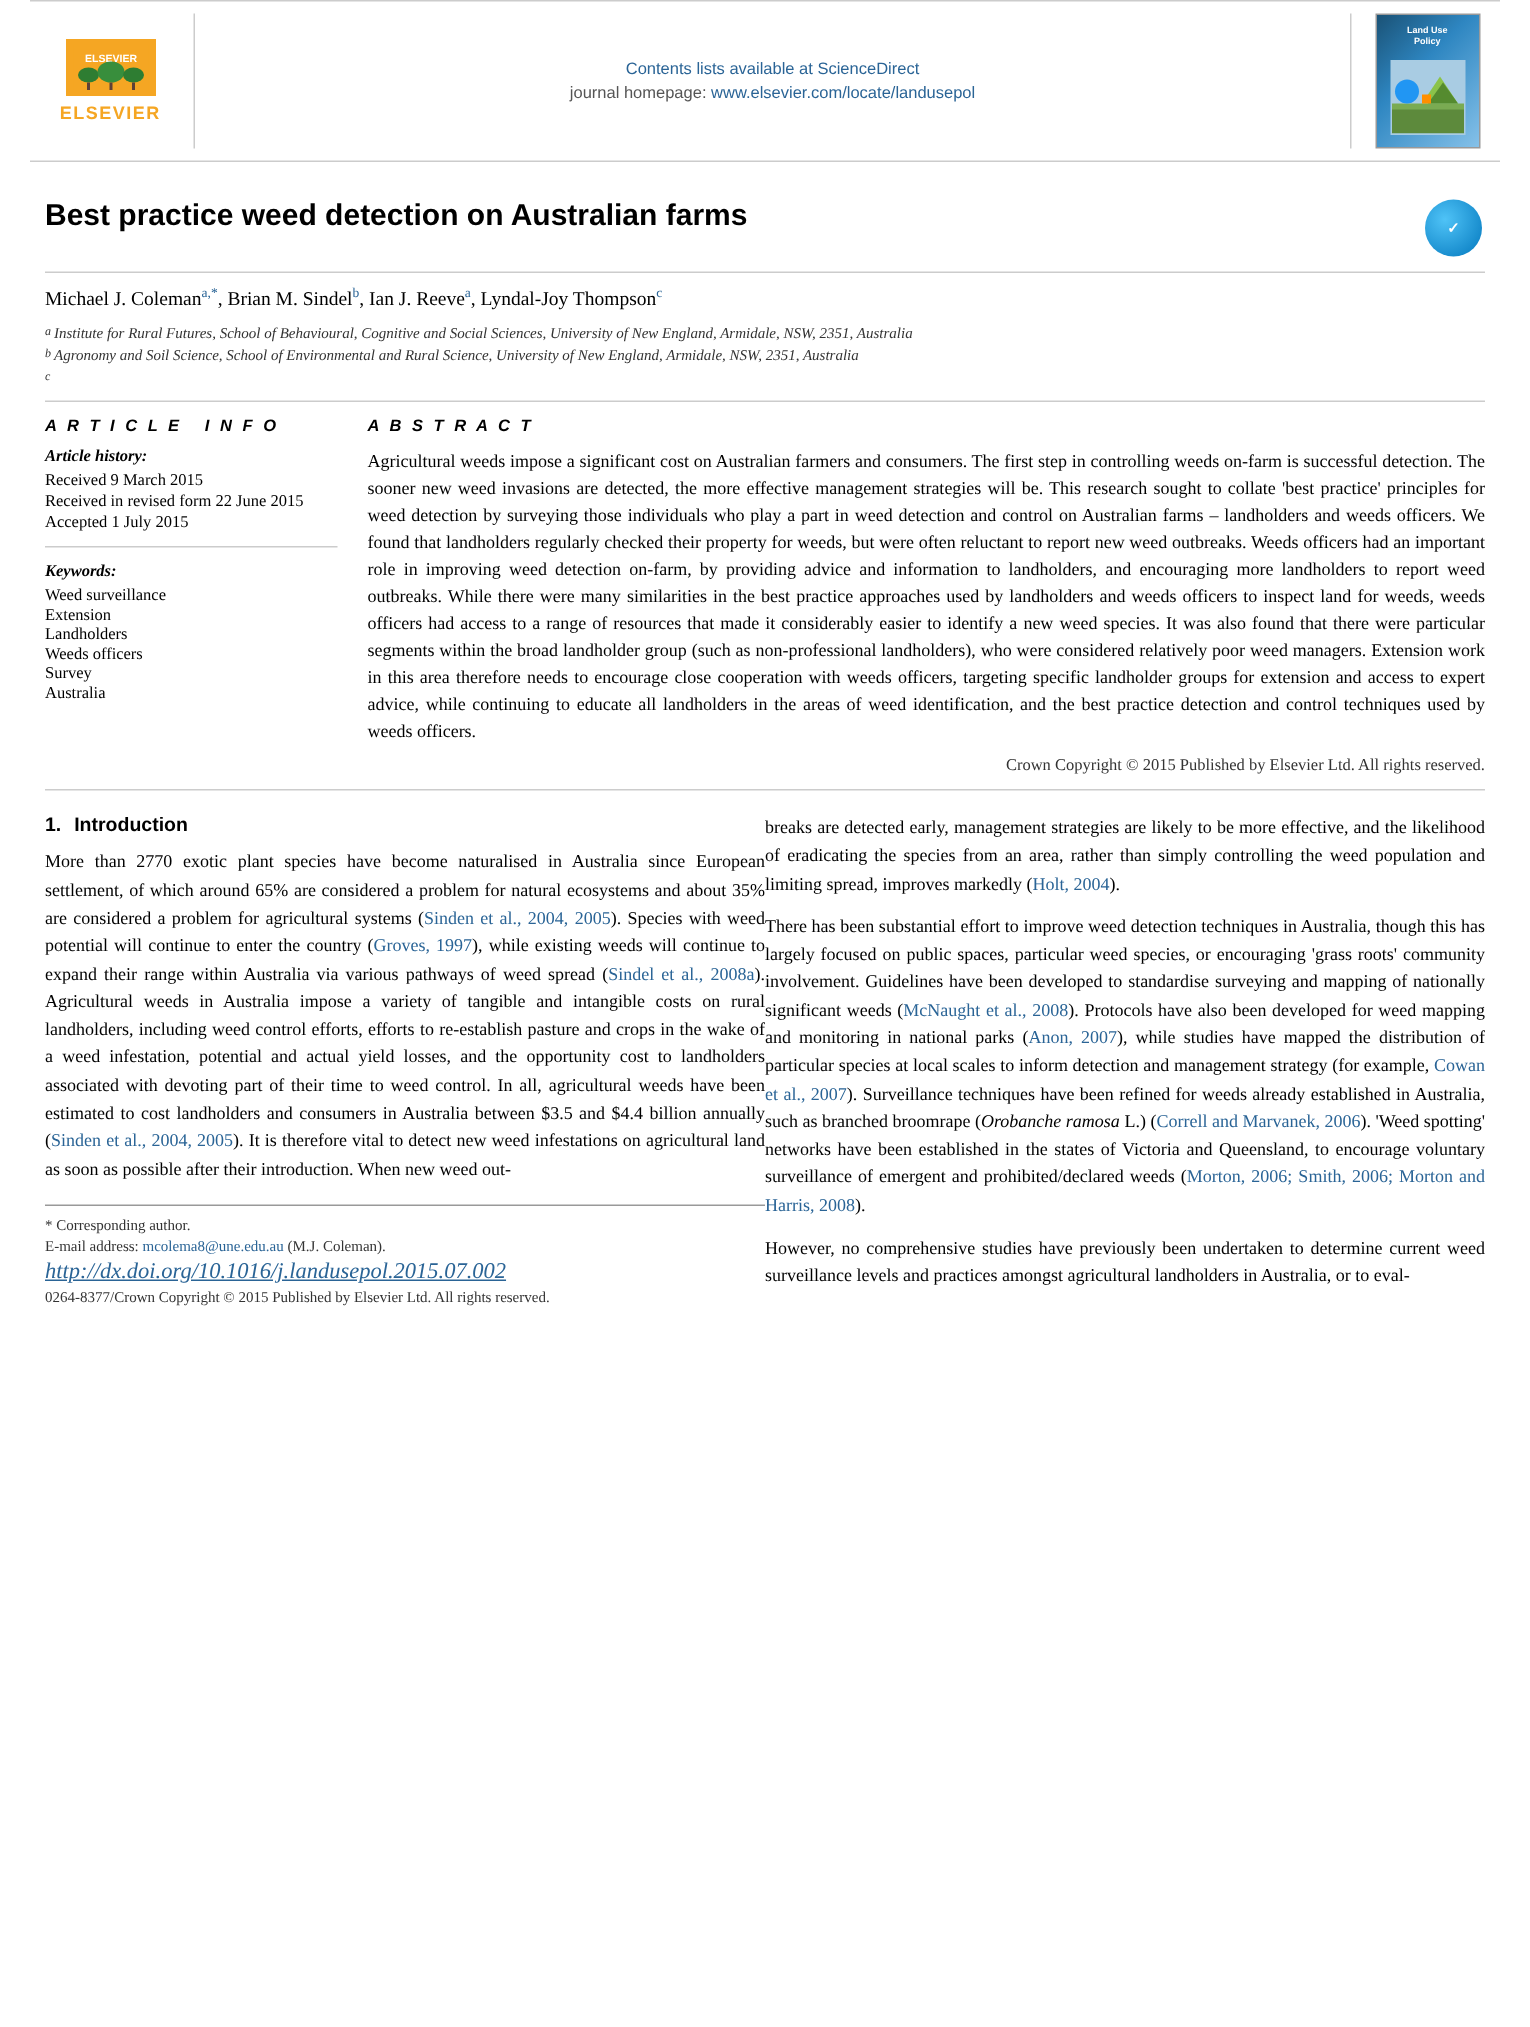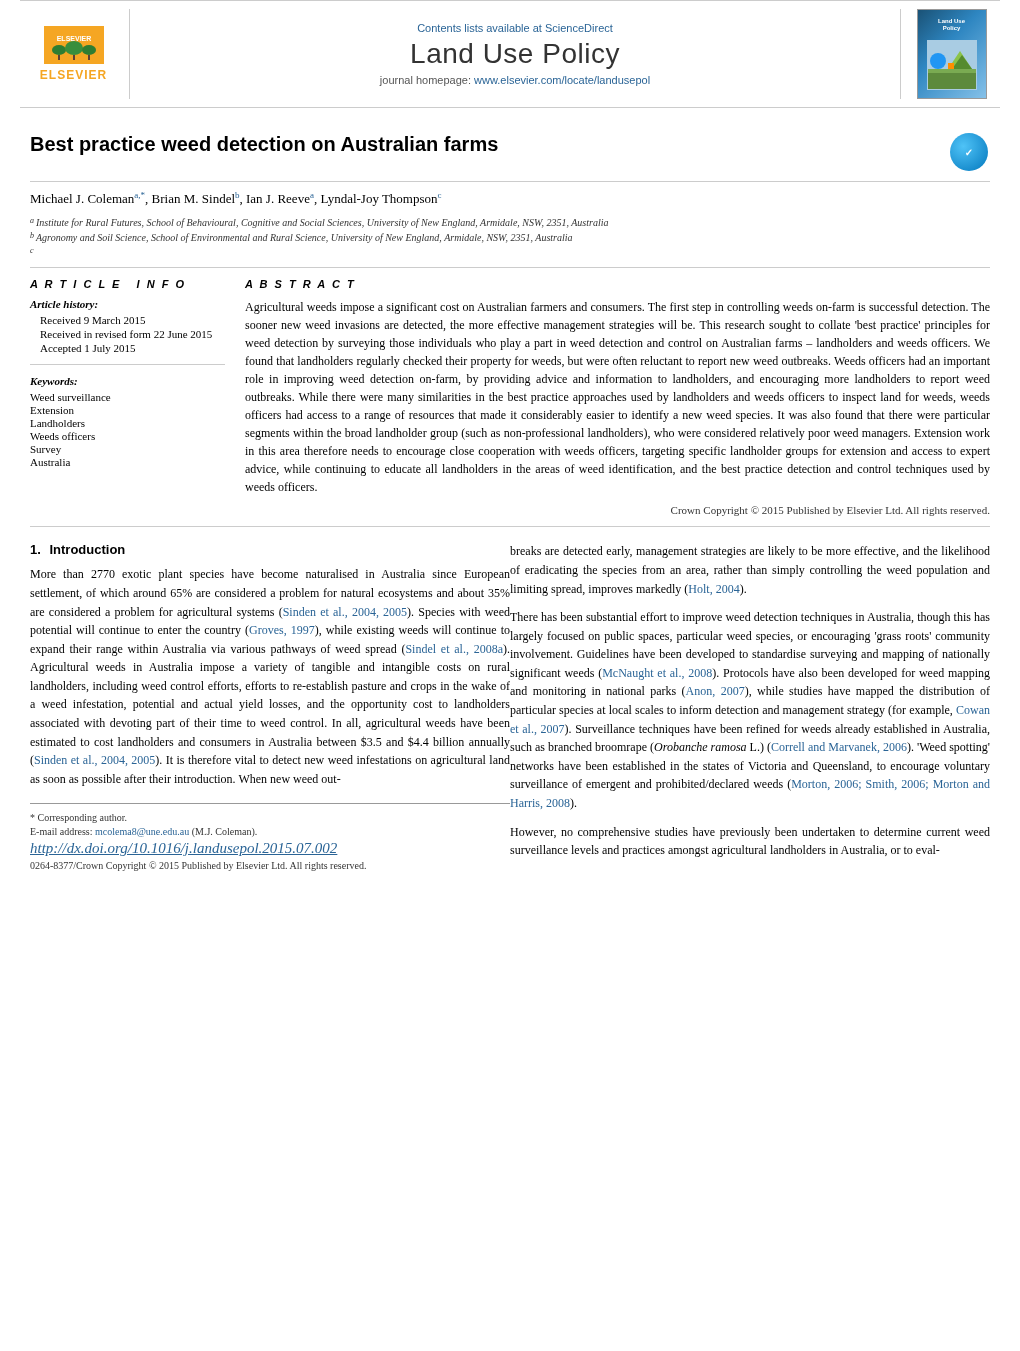--- a/index.html
+++ b/index.html
@@ -214,21 +214,21 @@
       font-weight: bold;
       letter-spacing: 2px;
       color: #000;
       margin-bottom: 8px;
       text-transform: uppercase;
       font-style: italic;
     }
 
     .article-history { margin-bottom: 10px; }
     .history-label { font-style: italic; font-size: 11px; font-weight: bold; margin-bottom: 4px; }
-    .history-item { font-size: 11px; margin-bottom: 2px; margin-left: 10px; }
+    .history-item { font-size: 11px; margin-bottom: 2px; }
 
     .keywords-section { margin-top: 10px; }
     .keywords-label { font-style: italic; font-size: 11px; font-weight: bold; margin-bottom: 4px; }
     .keyword-item { font-size: 11px; margin-bottom: 1px; }
 
     .abstract-text {
       font-size: 12px;
       line-height: 1.5;
       text-align: justify;
       color: #000;
@@ -313,21 +313,20 @@
         </svg>
       </div>
       <div class="elsevier-logo-text">ELSEVIER</div>
     </div>
 
     <div class="journal-title-center">
       <div class="contents-line">
         <span>Contents lists available at</span>
         <span style="color:#2a6496; cursor:pointer;">ScienceDirect</span>
       </div>
-      <div class="journal-main-title">Land Use Policy</div>
       <div class="homepage-line">
         <span>journal homepage:</span>
         <a href="#" style="color:#2a6496;">www.elsevier.com/locate/landusepol</a>
       </div>
     </div>
 
     <div class="journal-cover-img">
       <div class="cover-box">
         <div class="cover-box-title">Land Use<br>Policy</div>
         <div class="cover-box-img">

